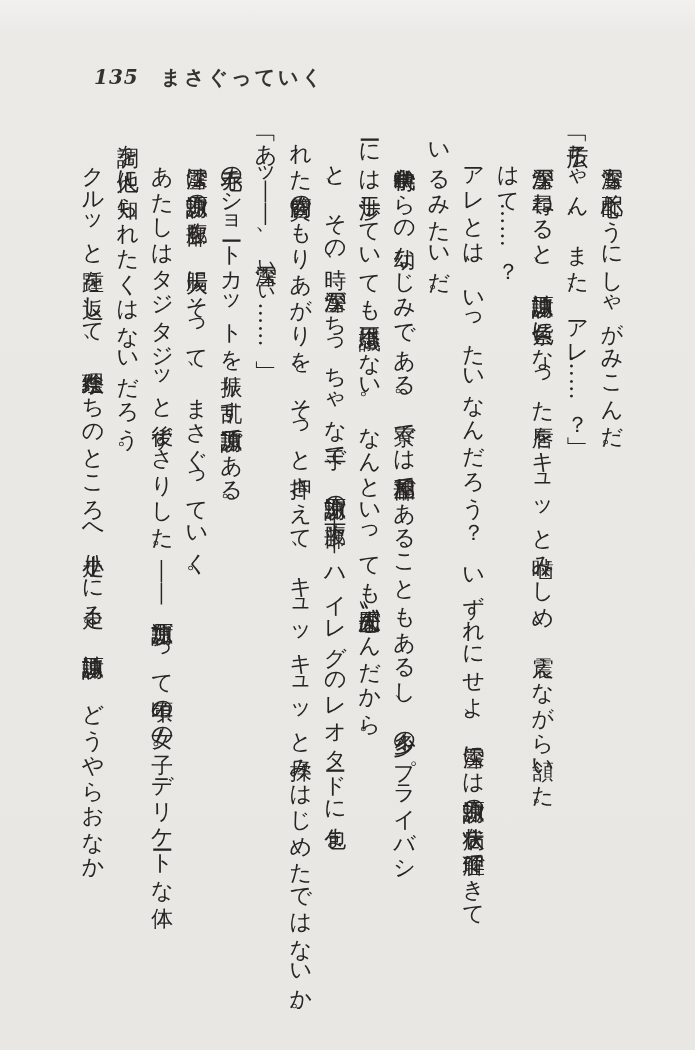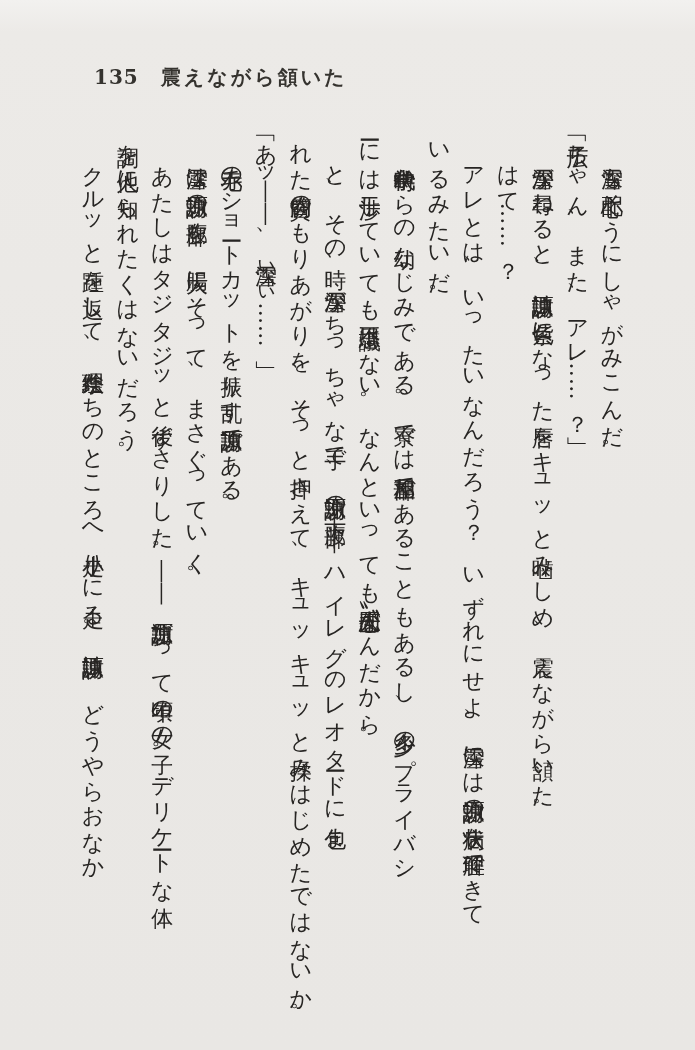--- a/index.html
+++ b/index.html
@@ -26,20 +26,21 @@
     left: 94px;
     display: flex;
     align-items: baseline;
     gap: 22px;
     font-size: 20px;
     font-weight: 600;
     color: #35332f;
   }
   .running-header .page-number {
     letter-spacing: 1px;
+    font-style: italic;
   }
   .running-header .chapter-title {
     letter-spacing: 3px;
   }
   .text-block {
     position: absolute;
     top: 128px;
     right: 66px;
     height: 915px;
     writing-mode: vertical-rl;
@@ -60,21 +61,21 @@
     text-indent: 22.6px;   
   }
 </style>
 </head>
 <body>
 
 <div class="page">
 
   <div class="running-header">
     <span class="page-number">135</span>
-    <span class="chapter-title">震えながら頷いた</span>
+    <span class="chapter-title">まさぐっていく</span>
   </div>
 
   <div class="text-block">
     <p class="col indent">深雪も心配そうにしゃがみこんだ。</p>
     <p class="col">「広子ちゃん、また、アレ……？」</p>
     <p class="col indent">深雪が尋ねると、諏訪原は紫色になった唇をキュッと噛みしめ、震えながら頷いた。</p>
     <p class="col indent">はて……？</p>
     <p class="col indent">アレとは、いったいなんだろう？　いずれにせよ、深雪には諏訪原の病状を理解できて</p>
     <p class="col">いるみたいだ。</p>
     <p class="col indent">中学時代からの幼なじみである。寮では相部屋であることもあるし、多少のプライバシ</p>

